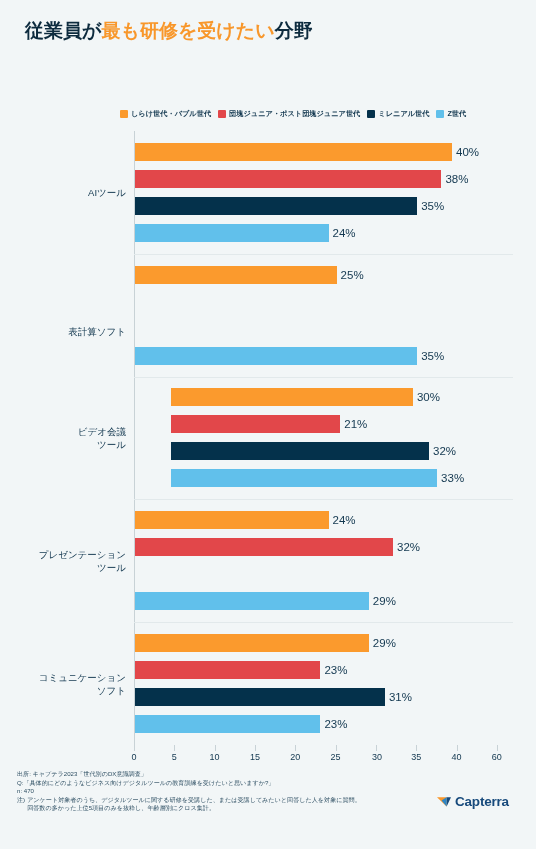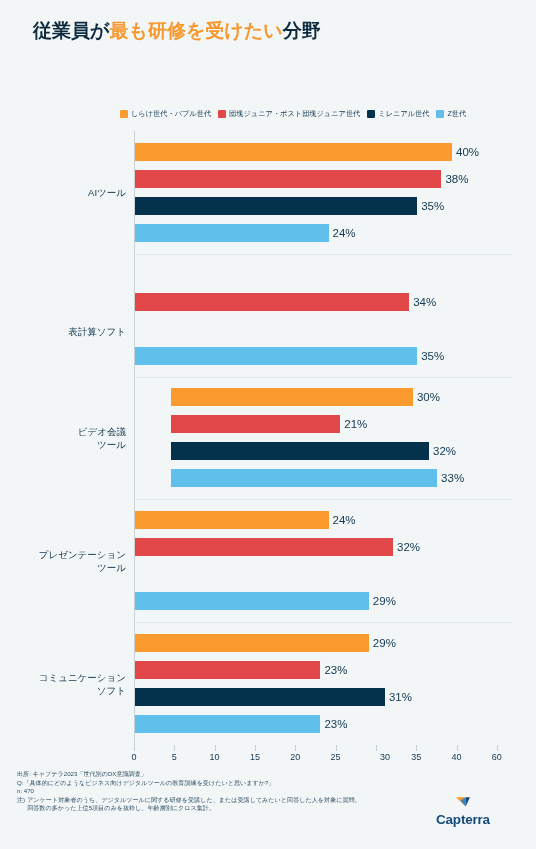--- a/index.html
+++ b/index.html
@@ -12,21 +12,21 @@
     background: #f2f6f7;
     font-family: "Liberation Sans", "DejaVu Sans", sans-serif;
     color: #0d2b3e;
     overflow: hidden;
     position: relative;
   }
 
   
   .title-wrap {
     position: absolute;
-    left: 33px;
+    left: 25px;
     top: 18px;
     width: 486px;
   }
   .title-line {
     font-size: 19px;
     font-weight: bold;
     line-height: 26px;
     letter-spacing: 0px;
     color: #0d2b3e;
   }
@@ -36,20 +36,21 @@
   .legend {
     position: absolute;
     left: 120px;
     top: 109px;
     width: 400px;
     display: flex;
     flex-direction: row;
     align-items: flex-end;
     gap: 7px;
     white-space: nowrap;
+    font-weight: bold;
   }
   .legend-item {
     display: flex;
     flex-direction: row;
     align-items: center;
     gap: 3px;
   }
   .legend-swatch {
     width: 8px;
     height: 8px;
@@ -165,21 +166,21 @@
     flex: 0 0 auto;
   }
   .footer-note-body { flex: 1 1 auto; }
 
   
   .logo {
     position: absolute;
     left: 436px;
     top: 793px;
     display: flex;
-    flex-direction: column;
+    flex-direction: row;
     align-items: center;
     gap: 3px;
   }
   .logo-mark {
     width: 16px;
     height: 16px;
     flex: 0 0 auto;
   }
   .logo-text {
     font-size: 13.5px;
@@ -231,23 +232,23 @@
       </div>
       <div class="barrow" style="top: 92.9px; width: 193.532px;">
         <div class="bar" style="background: rgb(97, 192, 235); width: 100%;"></div>
         <span class="bar-value">24%</span>
       </div>
     </div>
     <div class="cat-label" style="left: -118px; top: 54.9px;">
       <div>AIツール</div>
     </div>
     <div class="group" style="top: 122.8px; height: 122.8px;">
-      <div class="barrow" style="top: 38.9px; width: 274.17px;">
-        <div class="bar" style="background: rgb(226, 71, 74); width: 100%;"></div>
-        <span class="bar-value">34%</span>
+      <div class="barrow" style="top: 11.9px; width: 201.596px;">
+        <div class="bar" style="background: rgb(251, 154, 45); width: 100%;"></div>
+        <span class="bar-value">25%</span>
       </div>
       <div class="barrow" style="top: 92.9px; width: 282.234px;">
         <div class="bar" style="background: rgb(97, 192, 235); width: 100%;"></div>
         <span class="bar-value">35%</span>
       </div>
     </div>
     <div class="group-sep" style="top: 122.8px;"></div>
     <div class="cat-label" style="left: -118px; top: 194px;">
       <div>表計算ソフト</div>
     </div>
@@ -325,21 +326,21 @@
     <div class="xtick-label" style="left: 40.3191px;">5</div>
     <div class="xtick" style="left: 80.6383px;"></div>
     <div class="xtick-label" style="left: 80.6383px;">10</div>
     <div class="xtick" style="left: 120.957px;"></div>
     <div class="xtick-label" style="left: 120.957px;">15</div>
     <div class="xtick" style="left: 161.277px;"></div>
     <div class="xtick-label" style="left: 161.277px;">20</div>
     <div class="xtick" style="left: 201.596px;"></div>
     <div class="xtick-label" style="left: 201.596px;">25</div>
     <div class="xtick" style="left: 241.915px;"></div>
-    <div class="xtick-label" style="left: 251px;">30</div>
+    <div class="xtick-label" style="left: 243px;">30</div>
     <div class="xtick" style="left: 282.234px;"></div>
     <div class="xtick-label" style="left: 282.234px;">35</div>
     <div class="xtick" style="left: 322.553px;"></div>
     <div class="xtick-label" style="left: 322.553px;">40</div>
     <div class="xtick" style="left: 362.872px;"></div>
     <div class="xtick-label" style="left: 362.872px;">60</div>
   </div>
 
 <div class="footer">
   <div class="footer-line">出所: キャプテラ2023「世代別のDX意識調査」</div>

